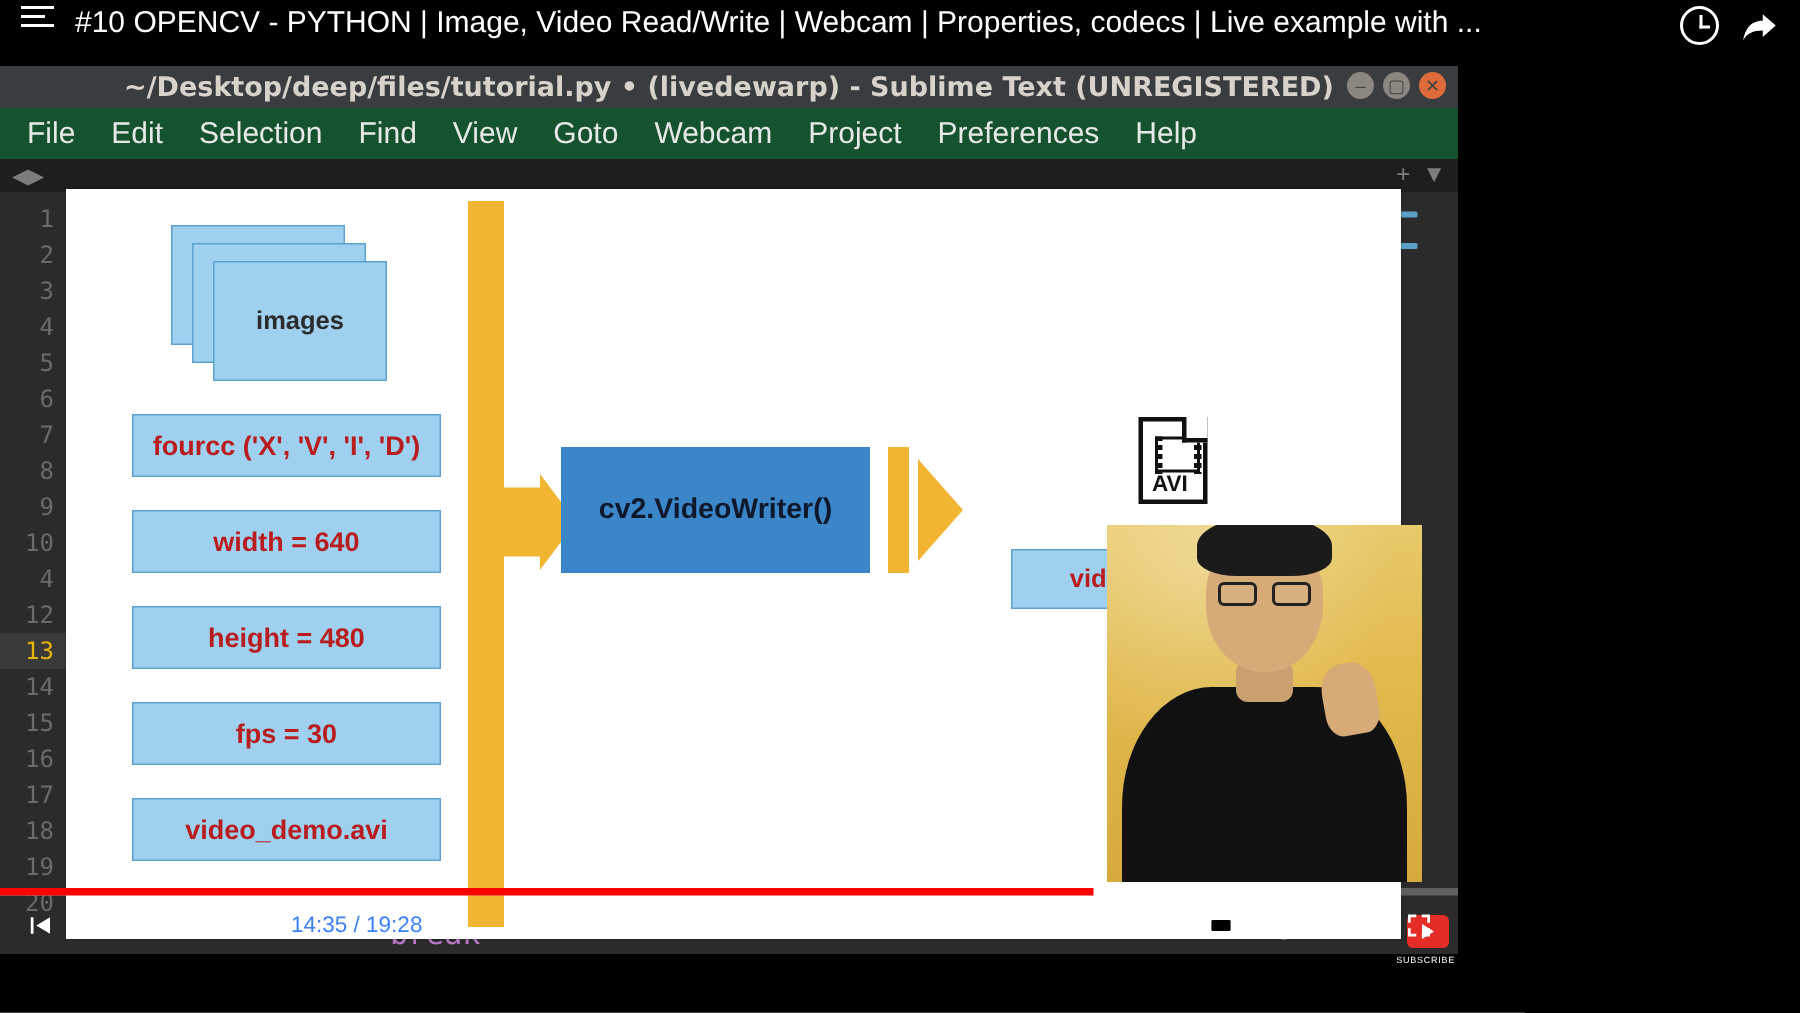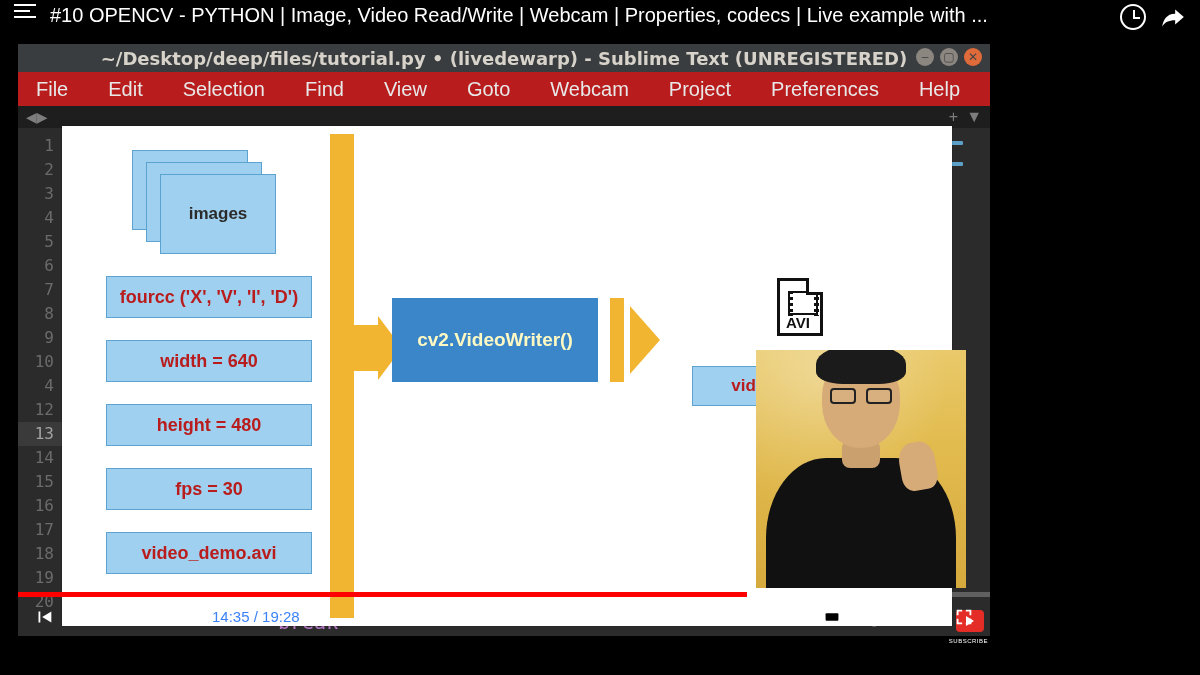--- a/index.html
+++ b/index.html
@@ -10,61 +10,61 @@
   .yt-top .hamburger { display:flex; flex-direction:column; gap:4px; cursor:pointer; }
   .yt-top .hamburger span { width:22px; height:2px; background:#fff; display:block; }
   .yt-top .hamburger span:nth-child(2){width:16px;}
   .yt-title { font-size:20px; white-space:nowrap; overflow:hidden; text-overflow:ellipsis; flex:1; }
   .yt-top .watchlater { width:26px; height:26px; border:2px solid #fff; border-radius:50%; position:relative; cursor:pointer; }
   .yt-top .watchlater::before { content:""; position:absolute; left:11px; top:4px; width:2px; height:9px; background:#fff; }
   .yt-top .watchlater::after  { content:""; position:absolute; left:11px; top:11px; width:7px; height:2px; background:#fff; }
   .yt-top .share svg { width:26px; height:26px; fill:#fff; }
 
   
-  .video-area { position:relative; width:972px; height:598px; background:#000;margin-left:18px; }
+  .video-area { position:relative; width:972px; height:598px; background:#000; }
 
   
   .sub-titlebar { position:absolute; left:0; right:0; top:6px; height:28px; display:flex; align-items:center; justify-content:center; background:#3a3d3f; }
   .sub-titlebar .t { font-family:"DejaVu Sans",Arial; font-size:18px; color:#d7d3cb; font-weight:600; }
   .sub-titlebar .winbtn { position:absolute; right:8px; top:4px; display:flex; gap:6px; }
   .sub-titlebar .winbtn span { width:18px; height:18px; border-radius:50%; display:flex; align-items:center; justify-content:center; font-size:12px; color:#444; }
   .sub-titlebar .winbtn .min{background:#8b8680;}
   .sub-titlebar .winbtn .max{background:#8b8680;}
   .sub-titlebar .winbtn .cls{background:#e06b3a;}
 
-  .menubar { position:absolute; left:0; right:0; top:34px; height:34px; background:#b91c1c; display:flex; align-items:center; padding:0 6px; gap:16px; }
+  .menubar { position:absolute; left:0; right:0; top:34px; height:34px; background:#14532d; display:flex; align-items:center; padding:0 6px; gap:0; }
   .menubar span { padding:6px 12px; font-size:20px; color:#e8e8e8; cursor:pointer; }
 
   .tabbar { position:absolute; left:0; right:0; top:68px; height:22px; background:#1e1e1e; display:flex; align-items:center; justify-content:space-between; padding:0 8px;}
   .tabbar .navarrows { color:#7d7d7d; font-size:14px; letter-spacing:-2px;}
   .tabbar .tabctl { color:#7d7d7d; font-size:16px; display:flex; gap:8px;}
 
   .editor { position:absolute; left:0; right:0; top:90px; bottom:0; background:#2b2b2b; }
   .gutter { position:absolute; left:0; top:0; bottom:0; width:44px; background:#2b2b2b; text-align:right; padding:6px 8px 0 0;}
   .gutter div { font-family:Menlo,Consolas,monospace; font-size:16px; line-height:24px; color:#6b6b6b; }
-  .gutter div.hl { background:#3a3a3a; color:#a3a3a3; margin-right:-8px; padding-right:8px;}
+  .gutter div.hl { background:#3a3a3a; color:#eab308; margin-right:-8px; padding-right:8px;}
   .codeline { position:absolute; left:260px; bottom:2px; font-family:Menlo,Consolas,monospace; font-size:20px; color:#b877c9; }
 
   .minimap { position:absolute; right:6px; top:96px; width:140px; height:120px;}
   .minimap div { height:4px; margin-bottom:3px; border-radius:1px; }
   .mm-a{background:#b06aa0;width:70%}
   .mm-b{background:#5aa0c9;width:85%}
   .mm-c{background:#6e6e6e;width:55%}
   .mm-d{background:#5aa0c9;width:40%}
   .mm-e{background:#6e6e6e;width:30%}
 
   
   .slide { position:absolute; left:44px; top:88px; width:890px; height:500px; background:#fff; box-shadow:0 0 0 1px rgba(0,0,0,0.1);}
   .card { position:absolute; background:#9fd0ef; border:1.5px solid #5aa3d0; display:flex; align-items:center; justify-content:center; font-size:18px; font-weight:600; color:#b91c1c; font-family:Arial; }
   .imgstack { position:absolute; left:70px; top:24px; width:150px; height:108px;}
   .imgstack .c1{position:absolute;left:0;top:0;width:116px;height:80px;background:#9fd0ef;border:1.5px solid #5aa3d0;}
   .imgstack .c2{position:absolute;left:14px;top:12px;width:116px;height:80px;background:#9fd0ef;border:1.5px solid #5aa3d0;}
   .imgstack .c3{position:absolute;left:28px;top:24px;width:116px;height:80px;background:#9fd0ef;border:1.5px solid #5aa3d0;display:flex;align-items:center;justify-content:center;font-weight:600;font-size:17px;color:#2b2b2b;}
   .barV { position:absolute; left:268px; top:8px; width:24px; height:484px; background:#f2b531; }
-  .bigbox { position:absolute; left:330px; top:172px; width:206px; height:84px; background:#3a86c8; color:#fef9c3; display:flex; align-items:center; justify-content:center; font-size:19px; font-weight:600;}
+  .bigbox { position:absolute; left:330px; top:172px; width:206px; height:84px; background:#3a86c8; color:#0f172a; display:flex; align-items:center; justify-content:center; font-size:19px; font-weight:600;}
   .arrow1 { position:absolute; left:292px; top:190px; }
   .arrow1 .shaft{width:28px;height:46px;background:#f2b531;display:inline-block;vertical-align:middle;}
   .arrow1 .head{display:inline-block;vertical-align:middle;border-top:32px solid transparent;border-bottom:32px solid transparent;border-left:24px solid #f2b531;margin-left:-4px;}
   .arrow2 { position:absolute; left:548px; top:172px; }
   .arrow2 .bar{display:inline-block;width:14px;height:84px;background:#f2b531;vertical-align:middle;margin-right:6px;}
   .arrow2 .head{display:inline-block;vertical-align:middle;border-top:34px solid transparent;border-bottom:34px solid transparent;border-left:30px solid #f2b531;}
   .avi-icon{position:absolute;left:715px;top:152px;width:52px;height:64px;}
   .avi-icon .page{width:46px;height:58px;border:3px solid #111;position:relative;background:#fff;}
   .avi-icon .page::after{content:"";position:absolute;right:-3px;top:-3px;width:14px;height:14px;background:#fff;border-left:3px solid #111;border-bottom:3px solid #111;transform:rotate(0deg);}
   .avi-icon .film{position:absolute;left:8px;top:10px;width:30px;height:24px;border:2.5px solid #111;}

